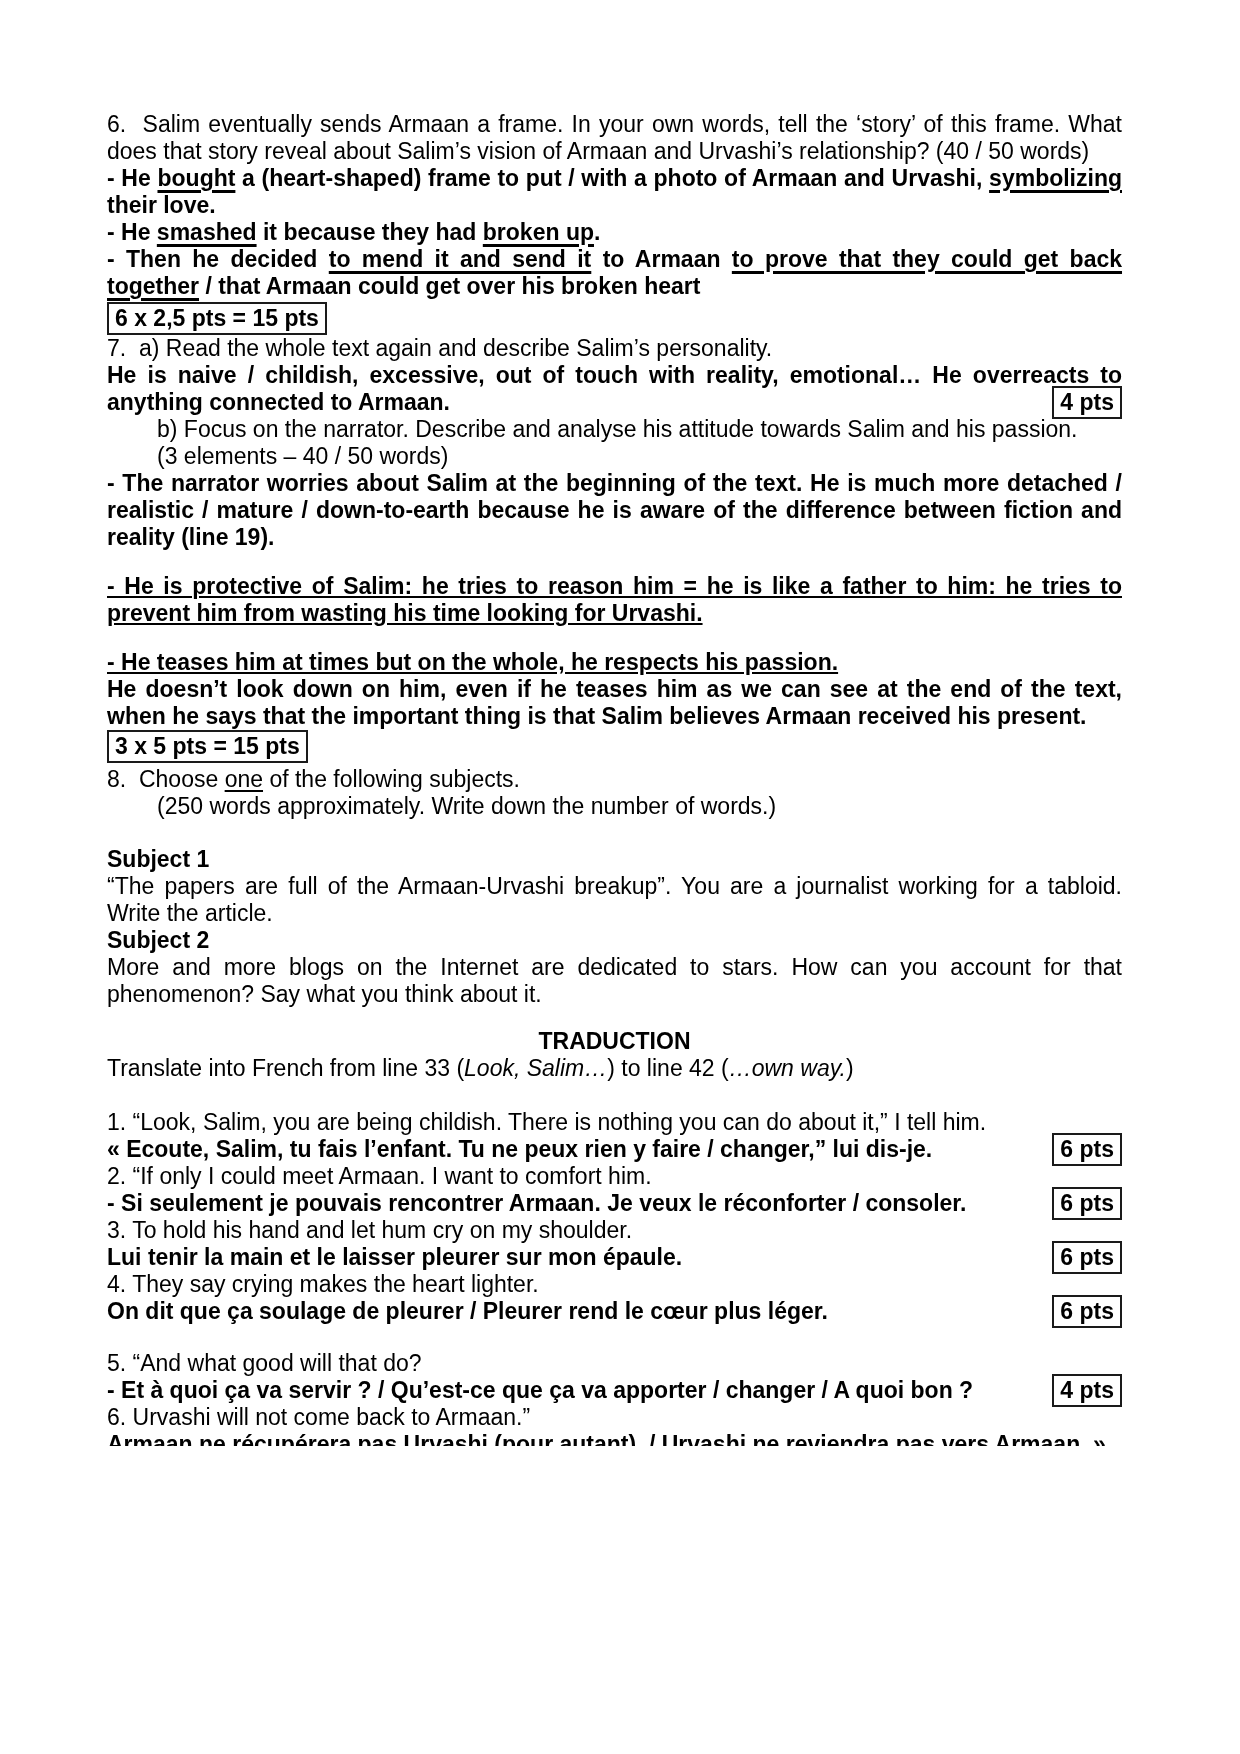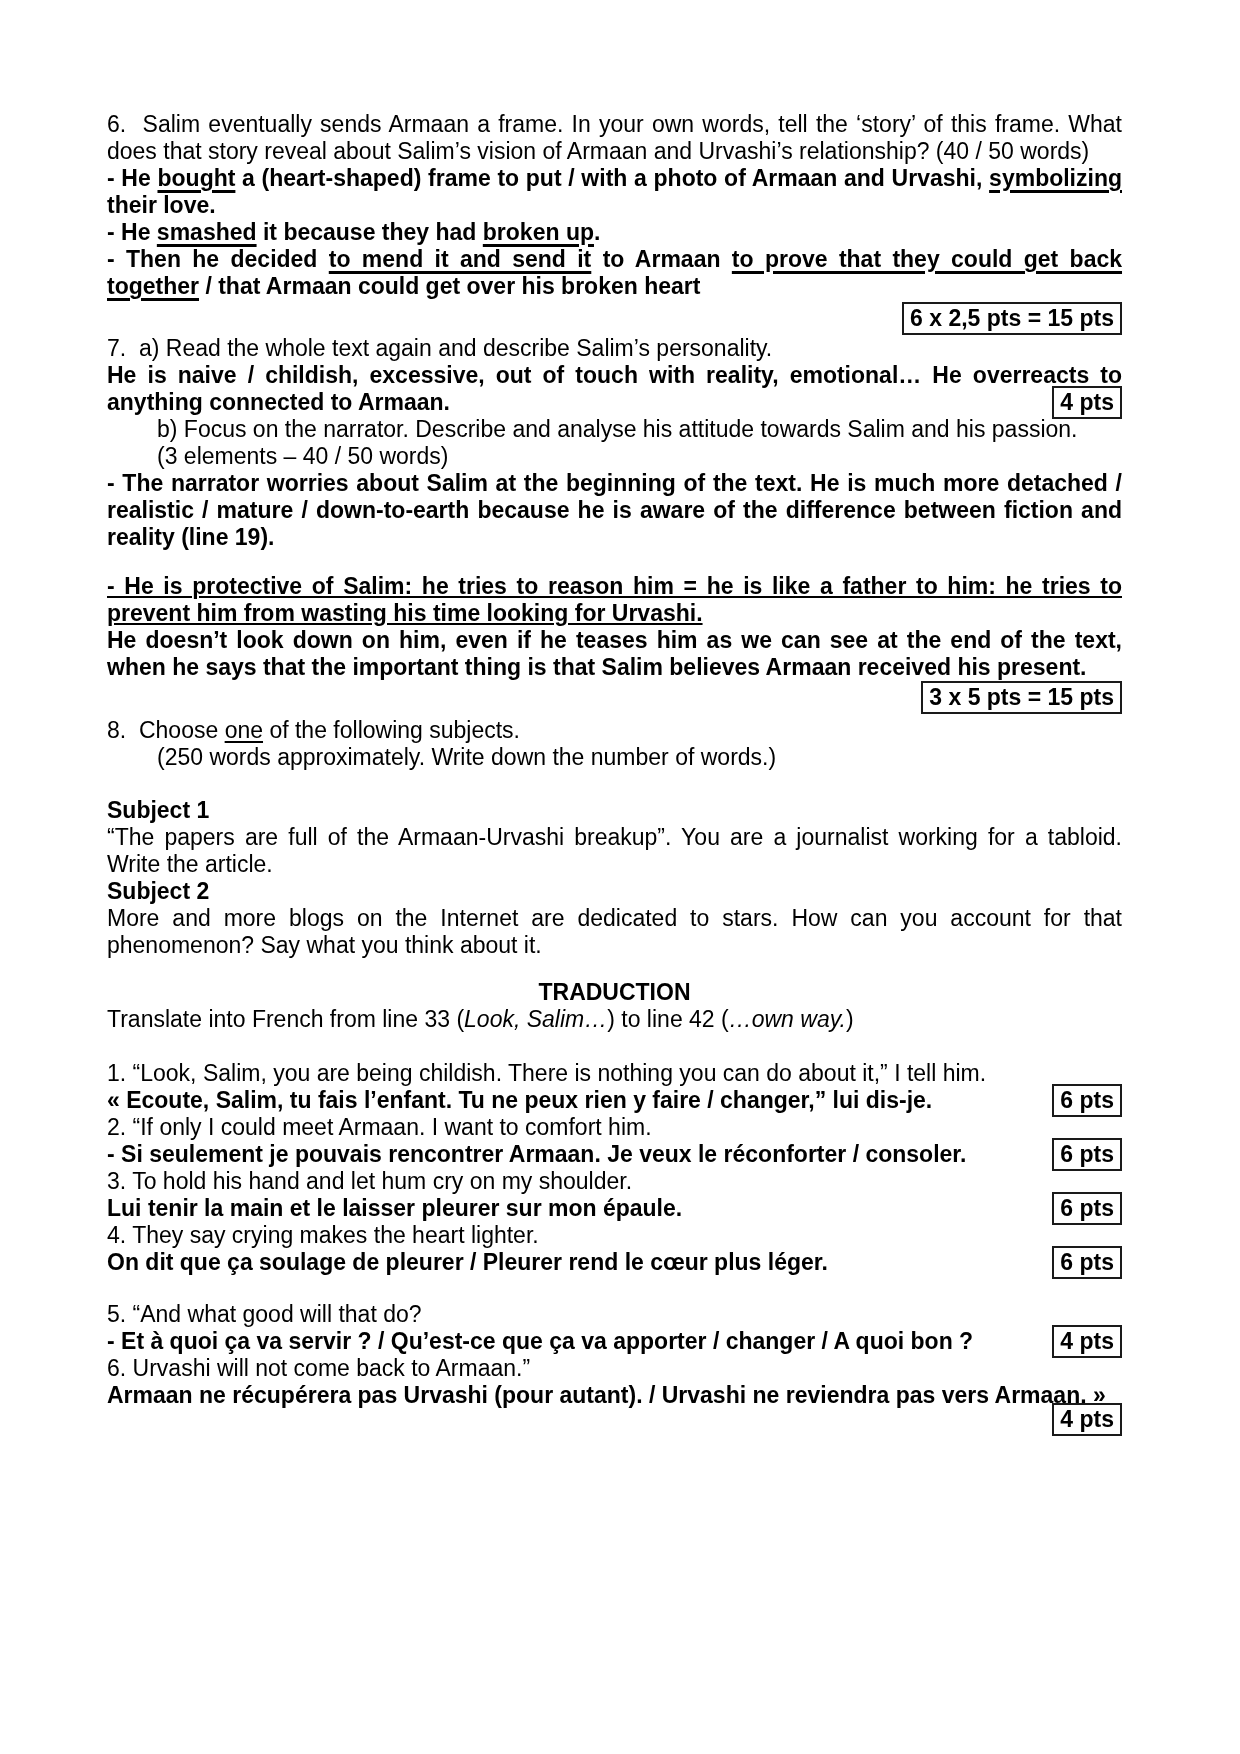--- a/index.html
+++ b/index.html
@@ -25,21 +25,21 @@
   .reg u{text-decoration-thickness:1.8px;text-underline-offset:3px;}
   i{font-style:italic;}
   .ptsbox{
     display:inline-block;
     border:2px solid #1a1a1a;
     padding:0 6px;
     line-height:29px;
     font-weight:bold;
     background:#fff;
   }
-  .pts-line{text-align:right;margin-top:2px;}
+  .pts-line{text-align:left;margin-top:2px;}
   .pts-abs{position:absolute;right:0;bottom:-3px;}
   .nw{white-space:nowrap;}
   .mt18{margin-top:0;}
   .mt20{margin-top:20px;text-align:center;}
   .mt22{margin-top:22px;text-decoration:underline;}
   .mt24{}
   .mt25{margin-top:25px;}
   .mt26{margin-top:26px;}
   .mt27{margin-top:27px;}
   .mt28{}
@@ -70,20 +70,21 @@
   <section class="mt18">
     <p class="reg">7.&nbsp;&nbsp;a) Read the whole text again and describe Salim’s personality.</p>
     <p class="b j rel">
       <span>He is naive / childish, excessive, out of touch with reality, emotional… He overreacts to anything connected to Armaan.</span>
       <span class="ptsbox pts-abs">4 pts</span>
     </p>
     <p class="reg ind">b) Focus on the narrator. Describe and analyse his attitude towards Salim and his passion.</p>
     <p class="reg ind">(3 elements – 40 / 50 words)</p>
     <p class="b j">- The narrator worries about Salim at the beginning of the text. He is much more detached / realistic / mature / down-to-earth because he is aware of the difference between fiction and reality (line 19).</p>
     <p class="b j mt22">- He is protective of Salim: he tries to reason him = he is like a father to him: he tries to prevent him from wasting his time looking for Urvashi.</p>
+    <p class="b mt22">- He teases him at times but on the whole, he respects his passion.</p>
     <p class="b j">He doesn’t look down on him, even if he teases him as we can see at the end of the text, when he says that the important thing is that Salim believes Armaan received his present.</p>
     <div class="pts-line" style="margin-top:0;">
       <span class="ptsbox">3 x 5 pts = 15 pts</span>
     </div>
   </section>
 
   <section class="mt3">
     <p class="reg"><span>8.&nbsp;&nbsp;Choose </span><u>one</u><span> of the following subjects.</span></p>
     <p class="reg ind">(250 words approximately. Write down the number of words.)</p>
     <p class="b mt26">Subject 1</p>

